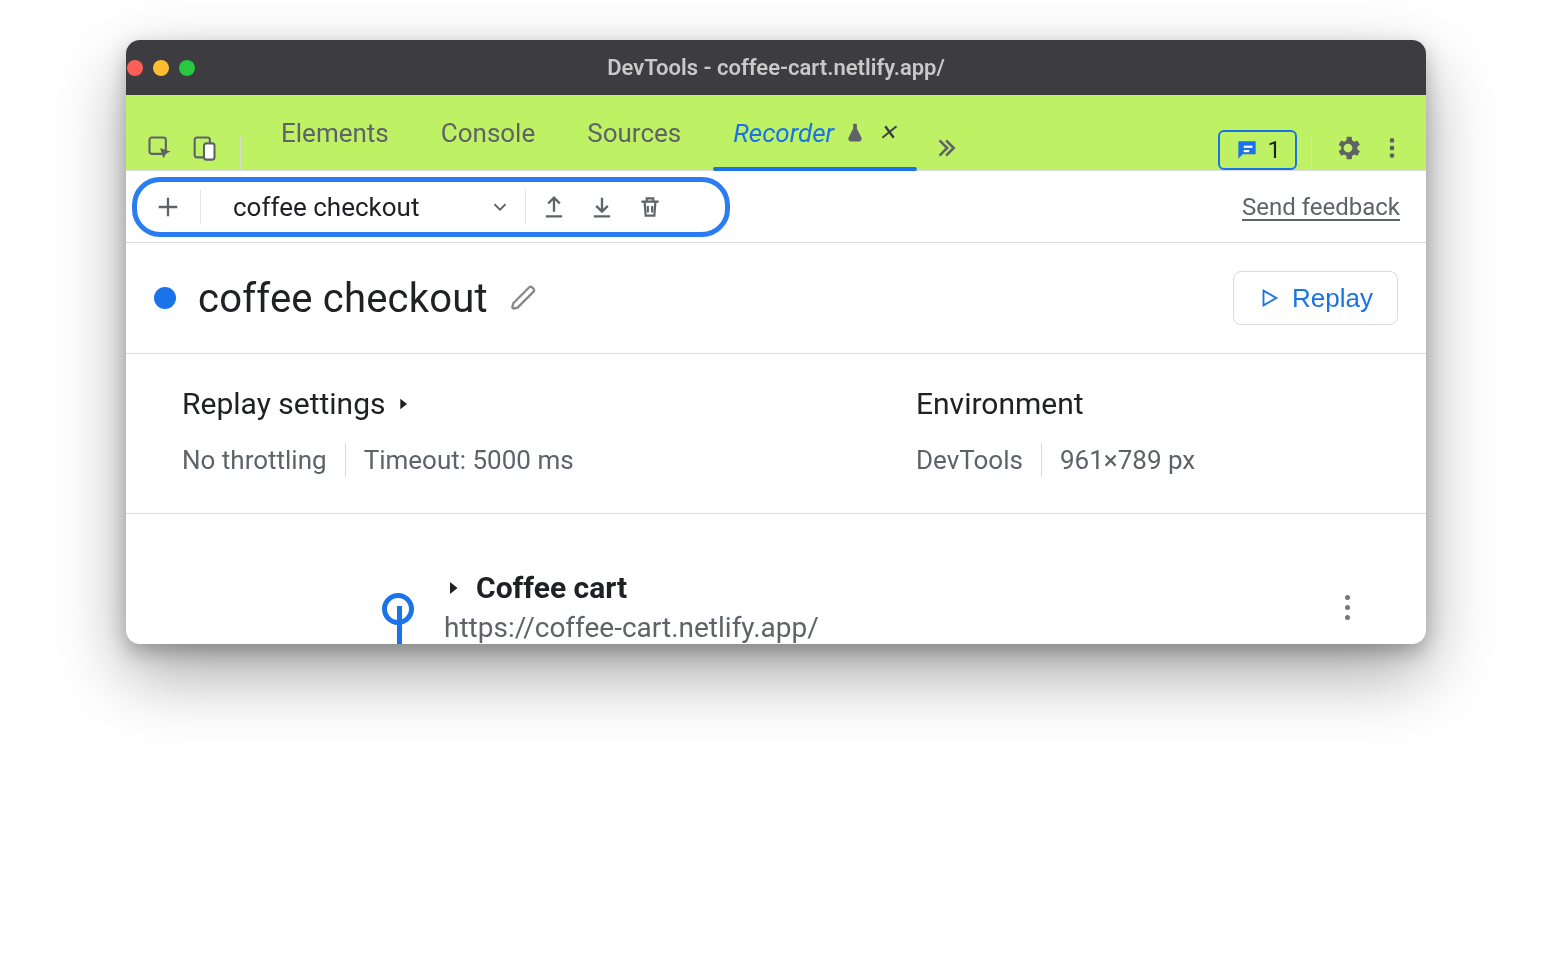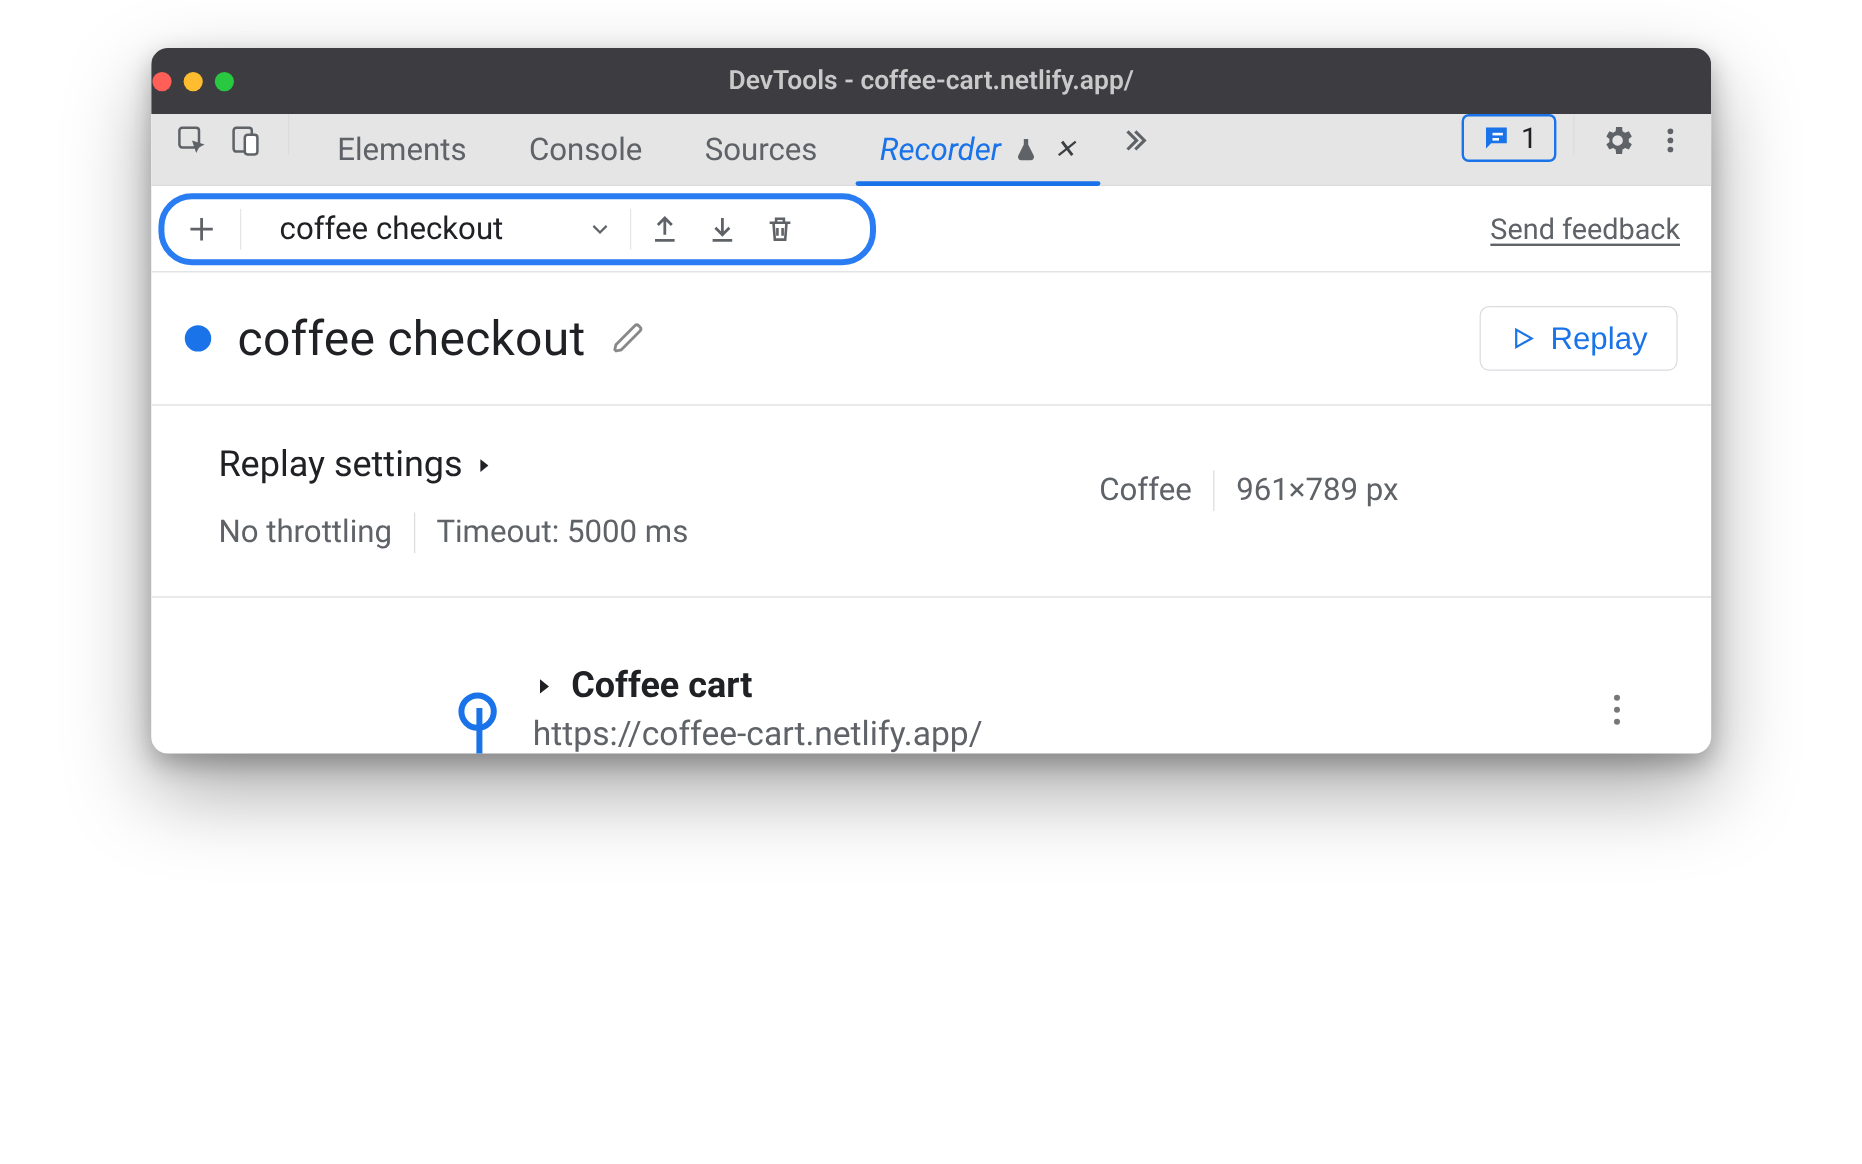--- a/index.html
+++ b/index.html
@@ -48,27 +48,27 @@
   .tl-min   { background: #febc2e; }
   .tl-zoom  { background: #28c840; }
   .titlebar-title {
     position: absolute; left: 0; right: 0; text-align: center;
     color: #c9c9c9; font-size: 22px; font-weight: 600;
     pointer-events: none;
   }
 
   
   .tabstrip {
-    height: 60px;
+    height: 76px;
     border-bottom: 1px solid var(--border);
     display: flex;
-    align-items: flex-start;
+    align-items: flex-end;
     padding: 0 12px;
     gap: 0;
-    background: #e5e5e5;
+    background: #bef264;
   }
   .toolbar-iconbtn {
     width: 44px; height: 44px;
     display: inline-flex; align-items: center; justify-content: center;
     color: var(--text-muted);
   }
   .vdiv { width: 1px; height: 34px; background: var(--border); margin: 0 14px; }
   .vdiv-light { width: 1px; height: 34px; background: #e5e5e5; margin: 0 4px; }
 
   .tab {
@@ -342,22 +342,25 @@
             <path d="M8 4l10 8-10 8z"></path>
           </svg>
       </div>
       <div class="kv-row">
         <span>No throttling</span>
         <span class="pipe"></span>
         <span>Timeout: 5000 ms</span>
       </div>
     </div>
     <div class="sect right">
+      <div class="sect-title">
+        <span>Environment</span>
+      </div>
       <div class="kv-row">
-        <span>Coffee</span>
+        <span>DevTools</span>
         <span class="pipe"></span>
         <span>961×789 px</span>
       </div>
     </div>
   </div>
 
   <div class="steps">
     <div class="step">
       <div class="step-marker"></div>
       <div class="step-line"></div>

